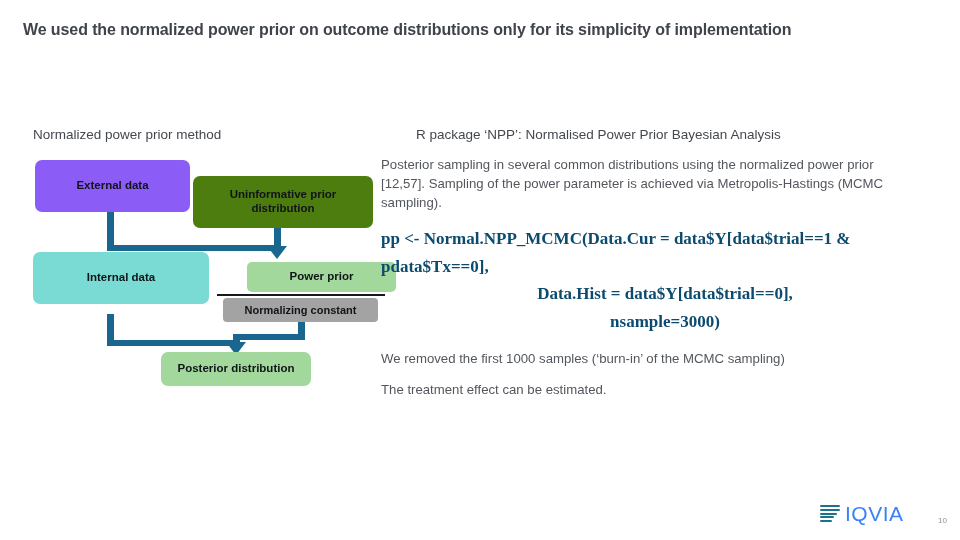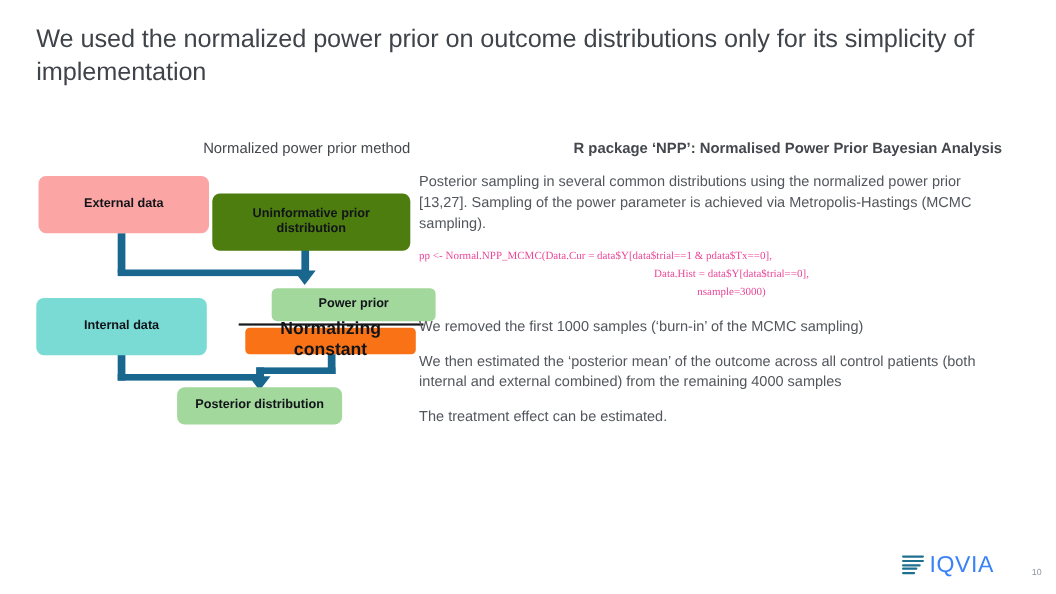--- a/index.html
+++ b/index.html
@@ -13,25 +13,25 @@
     position: relative;
     overflow: hidden;
     font-family: "Liberation Sans", sans-serif;
     color: #3b3f45;
     -webkit-font-smoothing: antialiased;
   }
 
   
   .slide-title {
     position: absolute;
-    left: 33px;
+    left: 23px;
     top: 20px;
     width: 880px;
-    font-size: 23px;
-    font-weight: normal;
+    font-size: 16px;
+    font-weight: bold;
     line-height: 1.31;
     color: #3f434a;
     letter-spacing: -0.1px;
   }
 
   
   .col-left {
     position: absolute;
     left: 33px;
     top: 127px;
@@ -42,24 +42,23 @@
     left: 381px;
     top: 127px;
     width: 530px;
   }
 
   .col-head {
     font-size: 13.5px;
     color: #44484e;
     line-height: 1.2;
     margin: 0 0 6px 0;
-    text-align: right;
   }
   .col-head.bold {
-    font-weight: bold;
+    font-weight: normal;
     padding-left: 35px;
   }
 
   
   .diagram {
     position: absolute;
     left: 33px;
     top: 156px;
     width: 345px;
     height: 265px;
@@ -73,41 +72,41 @@
     justify-content: center;
     text-align: center;
     font-size: 11.5px;
     font-weight: bold;
     color: #111418;
     line-height: 1.18;
     padding: 2px 4px;
   }
   #box-external {
     left: 2px; top: 4px; width: 155px; height: 52px;
-    background: #fca5a5;
+    background: #8b5cf6;
   }
   #box-uninformative {
     left: 160px; top: 20px; width: 180px; height: 52px;
     background: #4d7c0f;
   }
   #box-internal {
-    left: 0px; top: 115px; width: 155px; height: 52px;
+    left: 0px; top: 96px; width: 176px; height: 52px;
     background: #79dbd4;
   }
   #box-powerprior {
     left: 190px; top: 106px; width: 149px; height: 30px;
     background: #a3d89c;
     border-radius: 5px;
     margin-left: 24px;
   }
   #box-normconst {
     left: 190px; top: 142px; width: 155px; height: 24px;
-    background: #f97316;
+    background: #a3a3a3;
     border-radius: 4px;
-    font-size: 16px;
+    font-size: 11px;
   }
   #fraction-bar {
     position: absolute;
     left: 184px; top: 138px; width: 168px; height: 2px;
     background: #161a1d;
   }
   #box-posterior {
     left: 128px; top: 196px; width: 150px; height: 34px;
     background: #a3d89c;
   }
@@ -145,23 +144,23 @@
     margin: 0 0 13px 0;
   }
   .body-head {
     font-size: 13.4px;
     font-weight: bold;
     color: #3f434a;
     margin: 0 0 11px 0;
   }
   .code-block {
     font-family: "Liberation Serif", serif;
-    color: #ec4899;
-    font-weight: normal;
-    font-size: 10px;
+    color: #0c4a6e;
+    font-weight: bold;
+    font-size: 17px;
     line-height: 1.62;
     margin: 0 0 14px 0;
   }
   .code-line-1 { text-align: left; }
   .code-line-2,
   .code-line-3 { text-align: center; padding-left: 38px; }
 
   
   .logo-wrap {
     position: absolute;
@@ -232,31 +231,30 @@
   <div class="dbox" id="box-internal">Internal data</div>
   <div class="dbox" id="box-powerprior">Power prior</div>
   <div id="fraction-bar"></div>
   <div class="dbox" id="box-normconst">Normalizing constant</div>
   <div class="dbox" id="box-posterior">Posterior distribution</div>
 </div>
 
 <div class="col-right">
   <div class="col-head bold" style="margin-bottom:13px;">R package ‘NPP’: Normalised Power Prior Bayesian Analysis</div>
 
-  <p class="body-para">Posterior sampling in several common distributions using the normalized power prior [13,27]. Sampling of the power parameter is achieved via Metropolis-Hastings (MCMC sampling).</p>
+  <p class="body-para">Posterior sampling in several common distributions using the normalized power prior [12,57]. Sampling of the power parameter is achieved via Metropolis-Hastings (MCMC sampling).</p>
 
 
   <div class="code-block">
     <div class="code-line-1">pp &lt;- Normal.NPP_MCMC(Data.Cur = data$Y[data$trial==1 &amp; pdata$Tx==0],</div>
     <div class="code-line-2">Data.Hist = data$Y[data$trial==0],</div>
     <div class="code-line-3">nsample=3000)</div>
   </div>
 
   <p class="body-para">We removed the first 1000 samples (‘burn-in’ of the MCMC sampling)</p>
-  <p class="body-para">We then estimated the ‘posterior mean’ of the outcome across all control patients (both internal and external combined) from the remaining 4000 samples</p>
   <p class="body-para">The treatment effect can be estimated.</p>
 </div>
 
 <div class="logo-wrap">
   <span class="logo-bars">
     <i></i>
       <i></i>
       <i></i>
       <i></i>
       <i></i>

